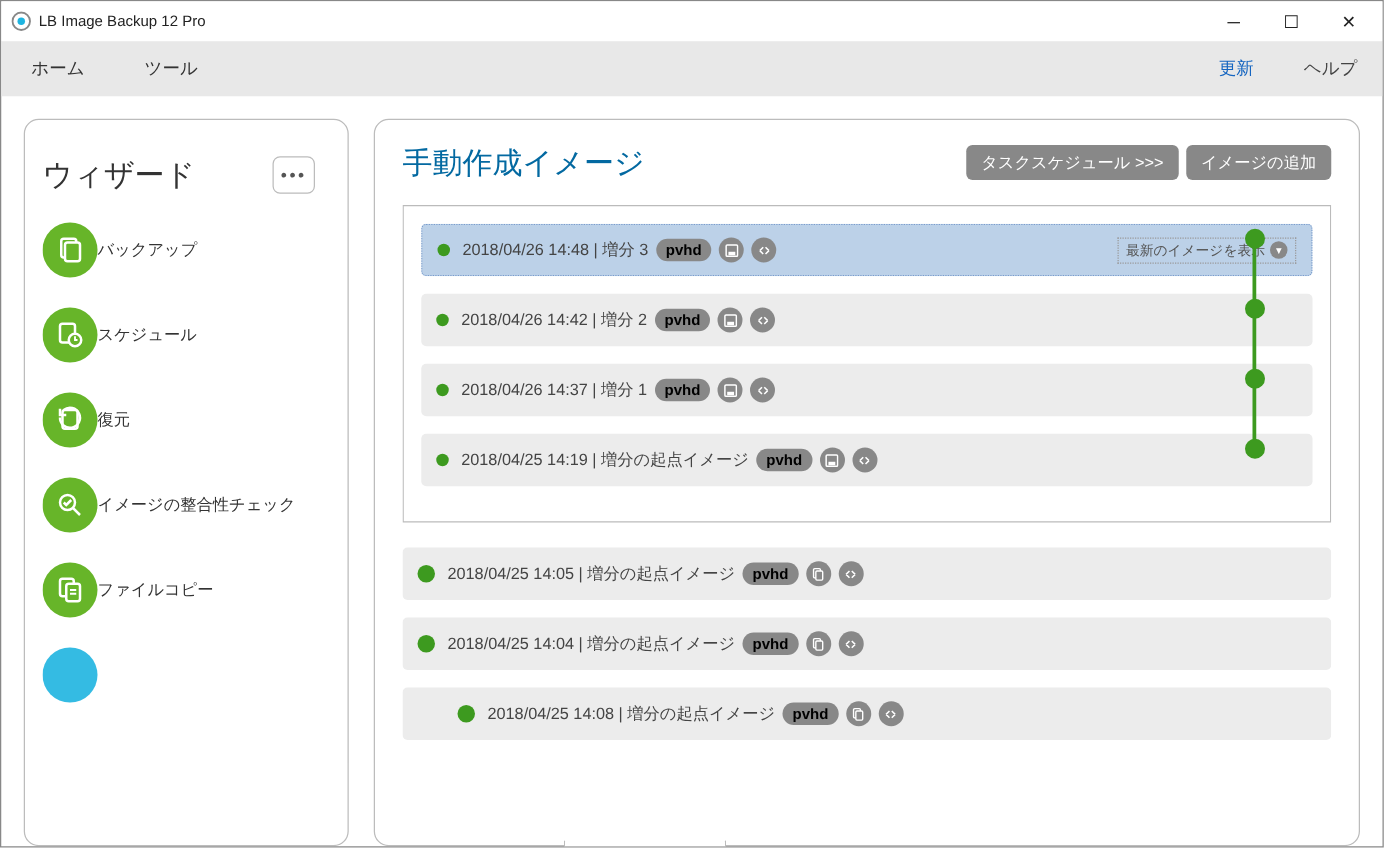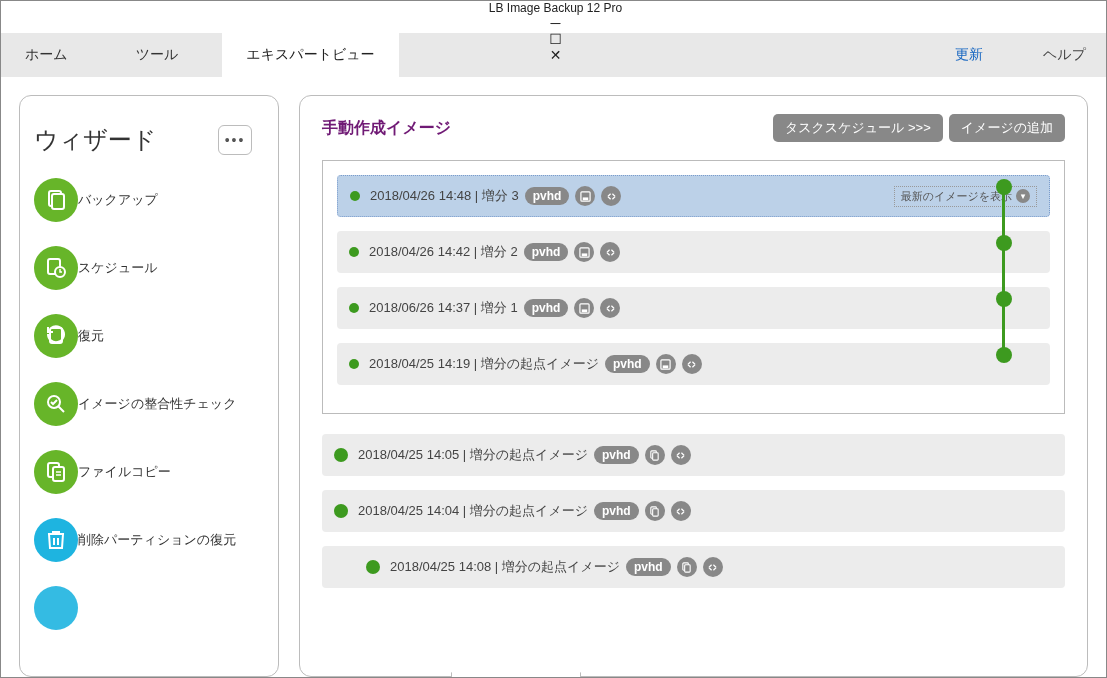--- a/index.html
+++ b/index.html
@@ -1,23 +1,23 @@
 <!DOCTYPE html>
 <html><head>
 <meta charset="utf-8">
 <style>
   * { box-sizing: border-box; margin: 0; padding: 0; font-family: "Meiryo", "Yu Gothic", sans-serif; }
   body { background: #fff; width: 1107px; height: 678px; overflow: hidden; border: 1px solid #888; }
-  .titlebar { height: 32px; display: flex; align-items: center; padding: 0 4px 0 8px; background: #fff; flex-direction: column; }
+  .titlebar { height: 32px; display: flex; align-items: center; padding: 0 4px 0 8px; background: #fff; }
   .titlebar .app-icon { width: 16px; height: 16px; margin-right: 6px; }
   .titlebar .title { font-size: 12px; color: #222; }
   .titlebar .spacer { flex: 1; }
   .winbtn { width: 46px; height: 30px; display: flex; align-items: center; justify-content: center; font-size: 14px; color: #222; }
 
-  .menubar { height: 44px; background: #e8e8e8; display: flex; align-items: stretch; gap: 20px; }
+  .menubar { height: 44px; background: #e8e8e8; display: flex; align-items: stretch; }
   .menubar .tab { padding: 0 24px; display: flex; align-items: center; font-size: 14px; color: #333; cursor: pointer; }
   .menubar .tab.active { background: #fff; color: #222; }
   .menubar .spacer { flex: 1; }
   .menubar .link { padding: 0 20px; display: flex; align-items: center; font-size: 14px; color: #1565c0; cursor: pointer; }
   .menubar .help { color: #444; }
 
   .content { display: flex; gap: 20px; padding: 18px 18px 0 18px; height: calc(100% - 76px); }
 
   .sidebar { width: 260px; border: 1px solid #bcbcbc; border-radius: 12px; padding: 28px 8px 14px 14px; position: relative; display: flex; flex-direction: column; }
   .sidebar-head { display: flex; align-items: center; justify-content: space-between; padding-right: 18px; }
@@ -29,33 +29,33 @@
   .wizard-scroll::-webkit-scrollbar-thumb { background: #bcbcbc; border-radius: 2px; }
   .wiz-item { display: flex; align-items: center; gap: 0; padding: 12px 0; cursor: pointer; }
   .wiz-icon { width: 44px; height: 44px; border-radius: 50%; display: flex; align-items: center; justify-content: center; flex-shrink: 0; }
   .wiz-icon.green { background: #67b529; }
   .wiz-icon.blue { background: #1eb4e0; }
   .wiz-icon svg { width: 24px; height: 24px; }
   .wiz-item span { font-size: 13px; color: #333; }
 
   .main { flex: 1; border: 1px solid #bcbcbc; border-radius: 12px; padding: 18px 22px 0 22px; display: flex; flex-direction: column; position: relative; }
   .main-head { display: flex; align-items: center; }
-  .main-head h2 { font-size: 16px; font-weight: 700; color: #701a75; }
+  .main-head h2 { font-size: 24px; font-weight: 400; color: #0369a1; }
   .main-head .spacer { flex: 1; }
   .pill-btn { background: #888; color: #fff; font-size: 13px; padding: 5px 12px; border-radius: 5px; margin-left: 6px; cursor: pointer; }
 
   .image-list { margin-top: 18px; flex: 1; overflow-y: auto; position: relative; }
   .group-box { border: 1px solid #bbb; border-radius: 0; padding: 14px 14px; margin-bottom: 20px; }
   .row { height: 42px; border-radius: 4px; display: flex; align-items: center; padding: 0 12px; margin-bottom: 14px; position: relative; background: #ececec; }
   .row:last-child { margin-bottom: 0; padding-left: 44px; }
   .row.selected { background: #bcd1e8; border: 1px dotted #7a9ccc; }
   .dot { width: 10px; height: 10px; border-radius: 50%; background: #3d9a1f; margin-right: 10px; flex-shrink: 0; }
   .dot.big { width: 14px; height: 14px; }
   .row-text { font-size: 13px; color: #444; }
-  .row-badge { background: #888; color: #ffffff; font-weight: bold; font-size: 12px; padding: 2px 8px; border-radius: 10px; margin-left: 6px; }
+  .row-badge { background: #888; color: #000000; font-weight: bold; font-size: 12px; padding: 2px 8px; border-radius: 10px; margin-left: 6px; }
   .row-icon { width: 20px; height: 20px; border-radius: 50%; background: #888; display: flex; align-items: center; justify-content: center; margin-left: 6px; flex-shrink: 0; }
   .row-icon svg { width: 11px; height: 11px; }
   .row .spacer { flex: 1; }
   .latest-btn { font-size: 11px; color: #555; border: 1px dotted #999; padding: 2px 6px; display: flex; align-items: center; gap: 4px; }
   .chev { width: 14px; height: 14px; border-radius: 50%; background: #888; display: flex; align-items: center; justify-content: center; color: #fff; font-size: 9px; }
   .tree-node { width: 16px; height: 16px; border-radius: 50%; background: #3d9a1f; position: absolute; right: 52px; }
   .tree-line { position: absolute; background: #3d9a1f; }
 
   .bottom-tabs { position: absolute; bottom: -32px; left: 20px; display: flex; }
   .btab { padding: 8px 18px; font-size: 13px; color: #444; border: 1px solid transparent; border-top: none; cursor: pointer; }
@@ -72,21 +72,20 @@
   <span class="title">LB Image Backup 12 Pro</span>
   <div class="spacer"></div>
   <div class="winbtn">─</div>
   <div class="winbtn">☐</div>
   <div class="winbtn close">✕</div>
 </div>
 
 <div class="menubar">
   <div class="tab">ホーム</div>
   <div class="tab">ツール</div>
-  <div class="tab active">エキスパートビュー</div>
   <div class="spacer"></div>
   <div class="link">更新</div>
   <div class="link help">ヘルプ</div>
 </div>
 
 <div class="content">
 
   <div class="sidebar">
     <div class="sidebar-head">
       <h2>ウィザード</h2>
@@ -134,29 +133,20 @@
         </div>
         <div class="wiz-item">
           <div class="wiz-icon green">
             <svg viewBox="0 0 24 24">
               <rect x="4" y="3" width="11" height="14" rx="2" fill="none" stroke="#fff" stroke-width="2"></rect>
               <rect x="9" y="7" width="11" height="14" rx="2" fill="#67b529" stroke="#fff" stroke-width="2"></rect>
               <path d="M12 12h5M12 15h5" stroke="#fff" stroke-width="1.5"></path>
             </svg>
           </div>
           <span>ファイルコピー</span>
-        </div>
-        <div class="wiz-item">
-          <div class="wiz-icon blue">
-            <svg viewBox="0 0 24 24">
-              <path d="M5 6h14l-1 14H6z" fill="none" stroke="#fff" stroke-width="2"></path>
-              <path d="M4 6h16M9 6V4h6v2M10 10v7M14 10v7" stroke="#fff" stroke-width="2" fill="none"></path>
-            </svg>
-          </div>
-          <span>削除パーティションの復元</span>
         </div>
         <div class="wiz-item" style="opacity: 0.9;">
           <div class="wiz-icon blue"></div>
         </div>
       </div>
   </div>
 
   <div class="main">
     <div class="main-head">
       <h2>手動作成イメージ</h2>
@@ -196,21 +186,21 @@
             </div>
             <div class="row-icon">
               <svg viewBox="0 0 12 12">
                 <path d="M2 6l3-3M2 6l3 3M10 6l-3-3M10 6l-3 3" stroke="#fff" stroke-width="1.3" fill="none"></path>
               </svg>
             </div>
             <div class="spacer"></div>
           </div>
           <div class="row">
             <div class="dot"></div>
-            <span class="row-text">2018/06/26 14:37 | 増分 1</span>
+            <span class="row-text">2018/04/26 14:37 | 増分 1</span>
             <span class="row-badge">pvhd</span>
             <div class="row-icon">
               <svg viewBox="0 0 12 12">
                 <rect x="1" y="1" width="10" height="10" rx="1" fill="none" stroke="#fff" stroke-width="1.3"></rect>
                 <rect x="3" y="7" width="6" height="3" fill="#fff"></rect>
               </svg>
             </div>
             <div class="row-icon">
               <svg viewBox="0 0 12 12">
                 <path d="M2 6l3-3M2 6l3 3M10 6l-3-3M10 6l-3 3" stroke="#fff" stroke-width="1.3" fill="none"></path>

